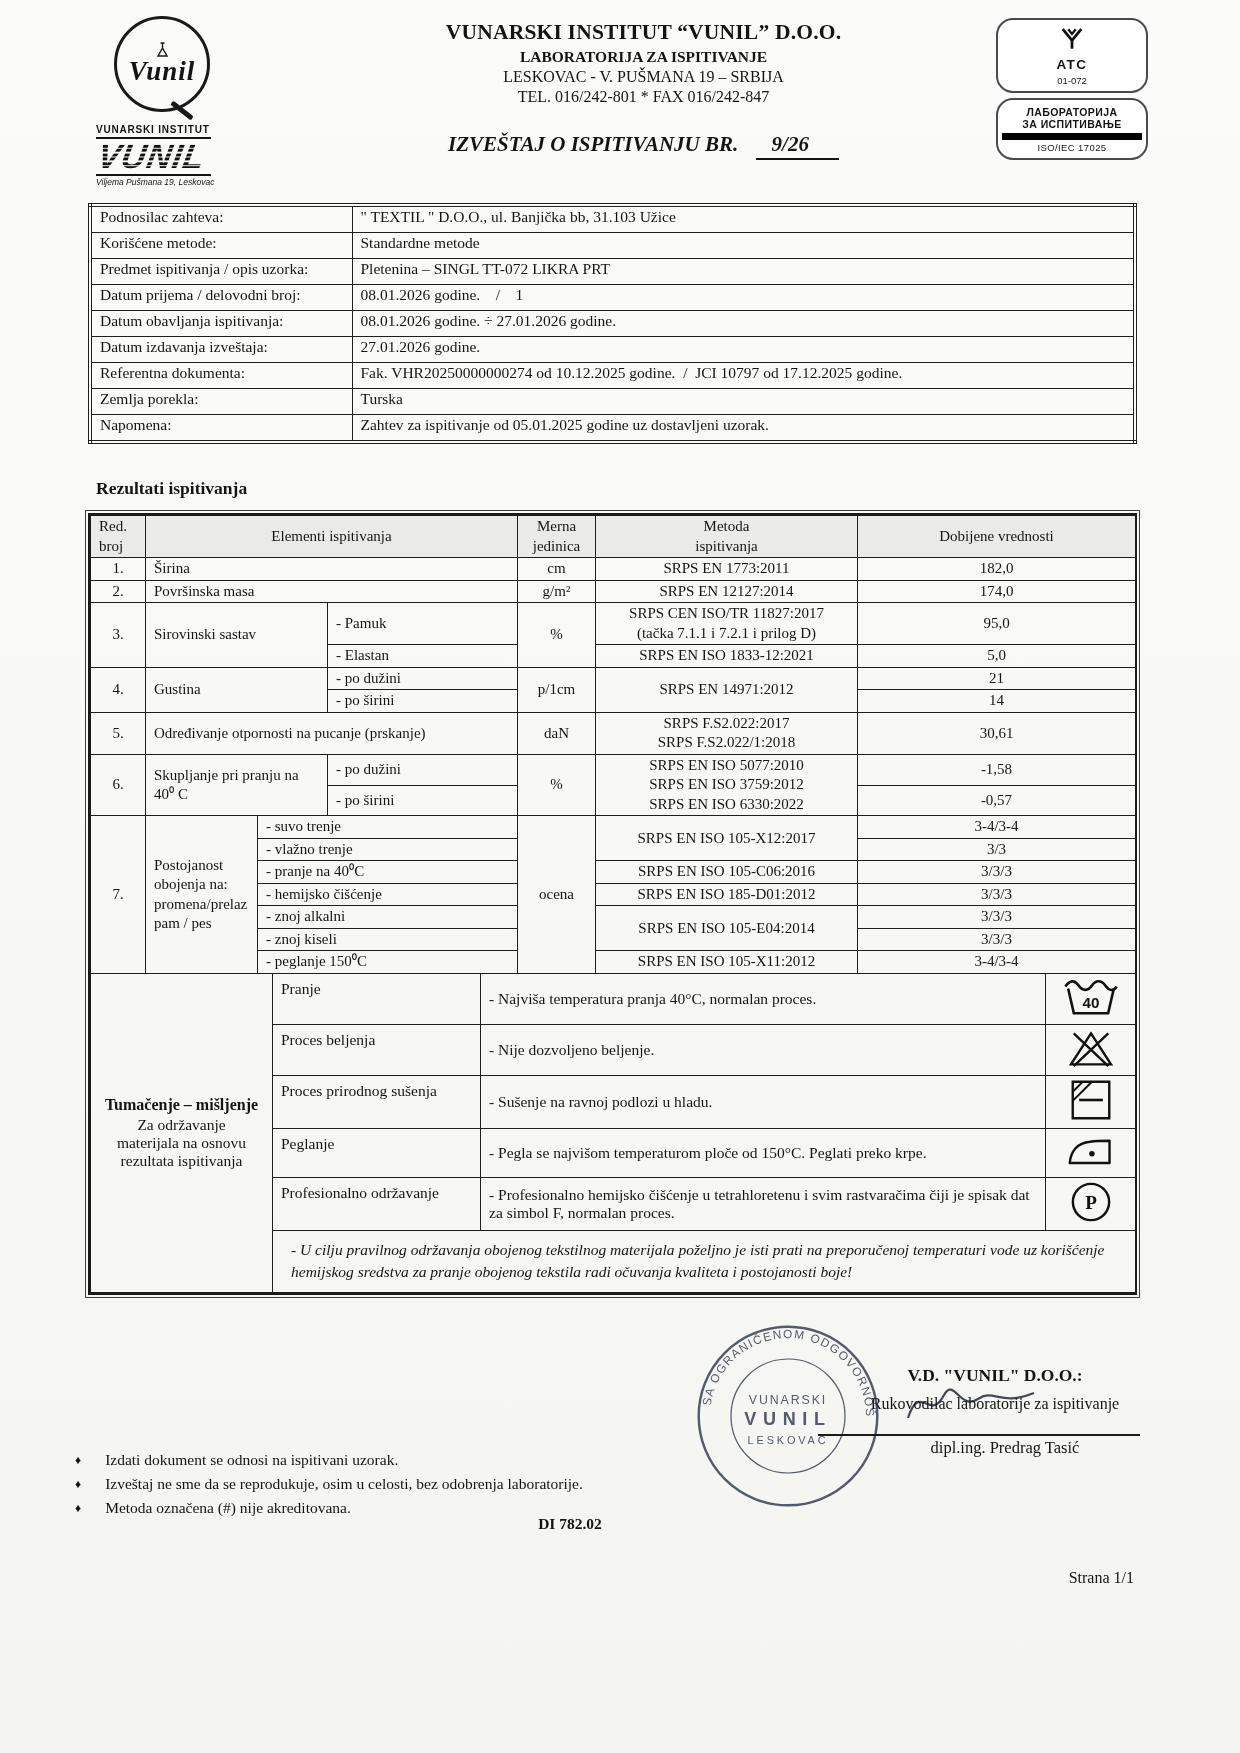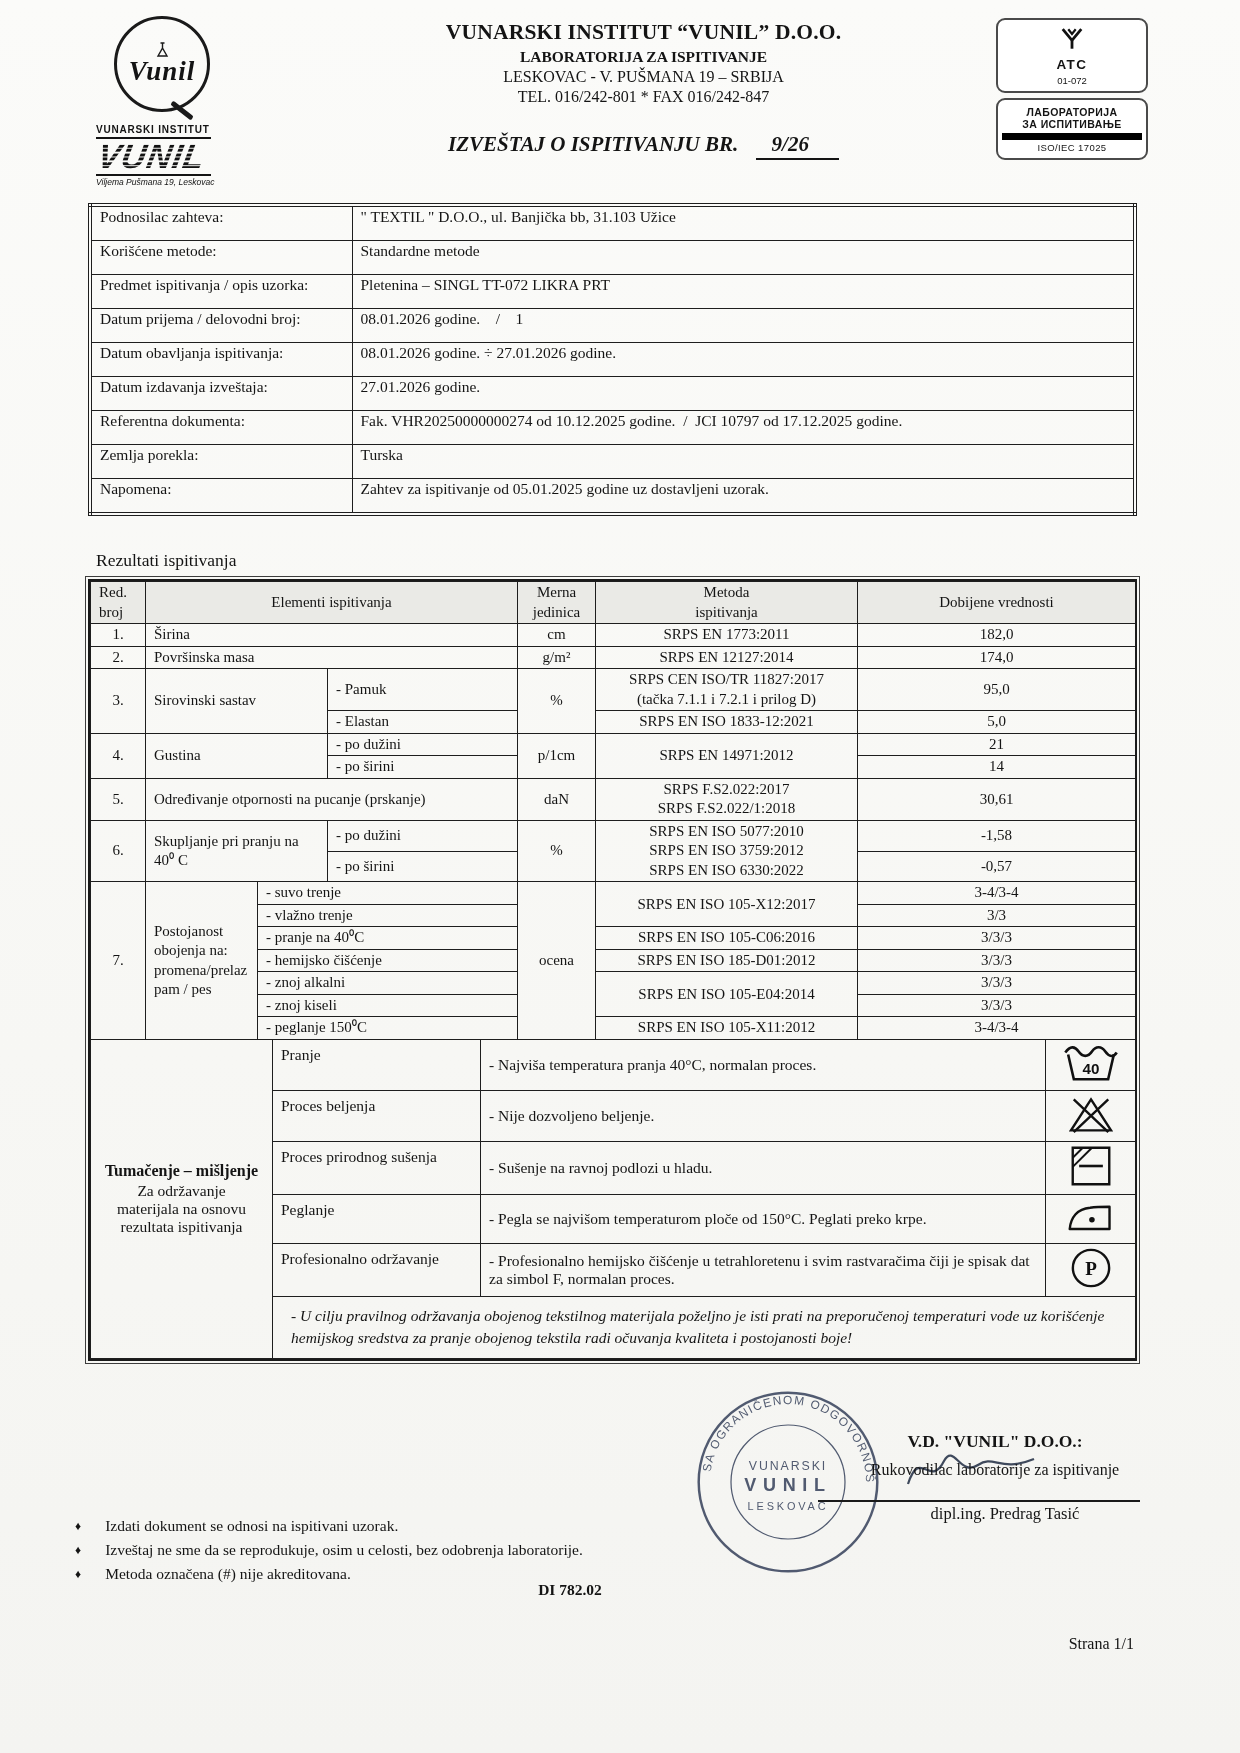--- a/index.html
+++ b/index.html
@@ -21,35 +21,35 @@
          background:repeating-linear-gradient(to bottom,#111 0 3px,#f7f7f4 3px 4.4px); -webkit-background-clip:text; background-clip:text; color:transparent; }
   @supports not ((-webkit-background-clip:text) or (background-clip:text)) { .vi2 { color:#111; background:none; } }
   .vi3 { font-family:"Liberation Sans",sans-serif; font-style:italic; font-size:8.5px; margin-top:1px; }
   .hdr-center { flex:1; text-align:center; padding-top:4px; }
   .inst { font-weight:bold; font-size:21.5px; letter-spacing:.2px; }
   .lab  { font-weight:bold; font-size:15.5px; margin-top:3px; }
   .addr,.tel { font-size:16px; margin-top:2px; }
   .report-line { margin-top:26px; font-weight:bold; font-style:italic; font-size:21px; }
   .report-no { display:inline-block; border-bottom:2.5px solid #141414; padding:0 30px 1px 16px; margin-left:12px;text-align:center; }
   .hdr-right { width:152px; flex:none; display:flex; flex-direction:column; gap:5px; margin-top:2px; }
-  .badge { border:2px solid #4a4a4a; border-radius:9px; background:#fff; text-align:center; padding:6px 4px 5px;
+  .badge { border:2px solid #4a4a4a; border-radius:17px; background:#fff; text-align:center; padding:6px 4px 5px;
            font-family:"Liberation Sans",sans-serif; }
   .atc-label { font-weight:bold; font-size:13.5px; letter-spacing:1.5px; margin-top:2px; }
   .atc-code { font-size:9.5px; margin-top:3px; }
   .badge-bot div { font-size:10.5px; font-weight:bold; letter-spacing:.4px; }
   .badge-bot .iso { font-size:9.5px; font-weight:normal; border-top:7px solid #000000; margin-top:3px; padding-top:2px; }
 
   
   table.info { width:1049px; margin:16px 0 0 88px; border-collapse:collapse; border:4px double #1e1e1e; table-layout:fixed; background:transparent; }
-  table.info td { border:1px solid #1e1e1e; font-size:15.5px; padding:1px 8px 14px; vertical-align:top; }
+  table.info td { border:1px solid #1e1e1e; font-size:15.5px; padding:1px 8px 6px; vertical-align:top; }
   td.lbl { width:262px; }
   td.val { white-space:pre-wrap; }
 
   
-  .section-title { margin:34px 0 8px 96px; font-size:17.5px; font-weight:normal; }
+  .section-title { margin:34px 0 14px 96px; font-size:17.5px; font-weight:bold; }
   .frame { width:1049px; margin:0 0 0 88px; border:2px solid #1a1a1a; outline:1px solid #3d3d3d; outline-offset:2px; background:transparent; }
   table.results { width:1045px; border-collapse:collapse; table-layout:fixed; }
   table.results th, table.results td { border:1px solid #1e1e1e; font-size:15px; padding:1px 5px; vertical-align:middle; line-height:1.3; }
   table.results thead th { background:#eaeae6; font-weight:normal; height:40px; }
   .c { text-align:center; }
   .l { text-align:left; padding-left:8px !important; }
   .pre { white-space:pre-line; }
 
   
   table.care { width:1045px; border-collapse:collapse; table-layout:fixed; margin-top:-1px; }

